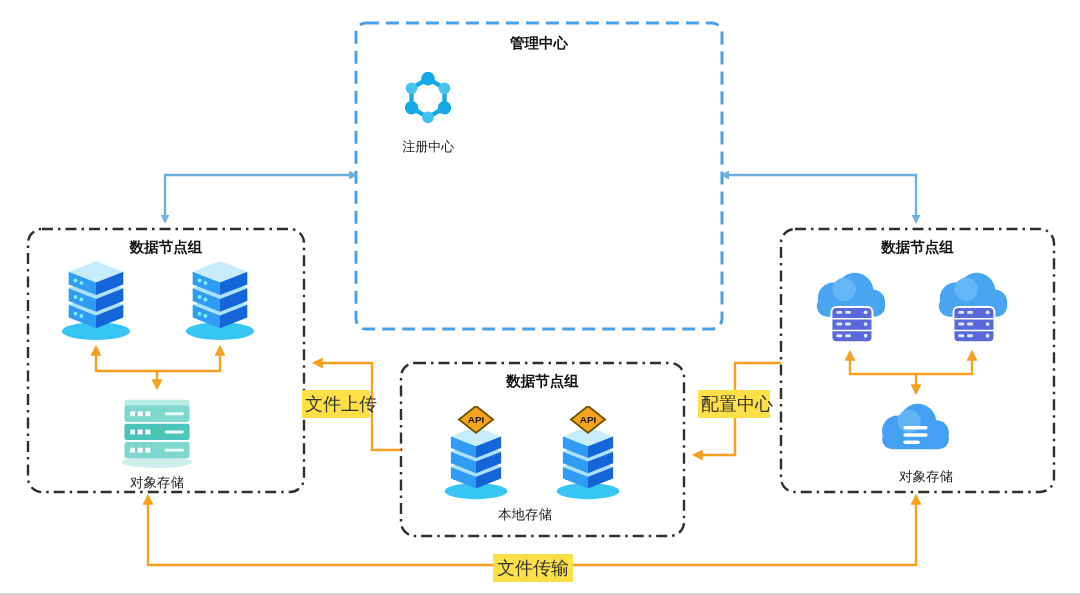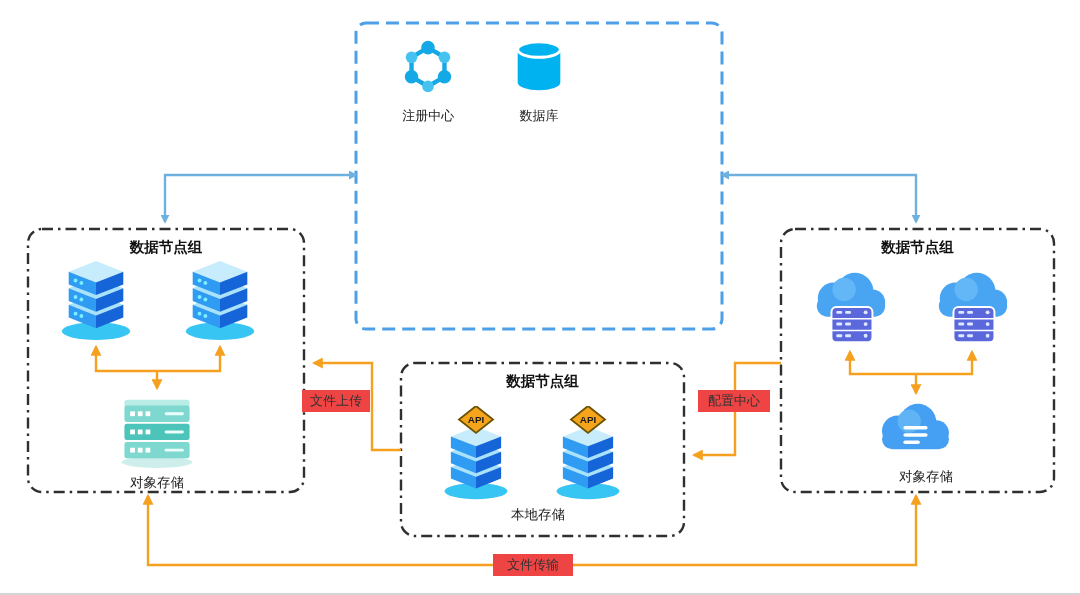--- a/index.html
+++ b/index.html
@@ -8,21 +8,21 @@
   .wires { position:absolute; left:0; top:0; z-index:1; }
   .group { position:absolute; z-index:2; }
   .box-title { font-weight:bold; font-size:14.5px; color:#111; text-align:center; }
   .mgmt-grid { display:grid; grid-template-columns:repeat(3,1fr); row-gap:34px; padding:14px 18px 0 18px; }
   .tile { display:flex; flex-direction:column; align-items:center; }
   .tile svg { display:block; }
   .tlabel { font-size:13px; color:#222; margin-top:9px; white-space:nowrap; }
   .node { position:absolute; }
   .node svg { display:block; }
   .node-label { position:absolute; font-size:13.5px; color:#222; text-align:center; z-index:2; white-space:nowrap; }
-  .flow-label { position:absolute; z-index:3; background:#ef4444; font-size:13px; color:#333; text-align:center; padding:2px 3px; white-space:nowrap; }
+  .flow-label { position:absolute; z-index:3; background:#fde047; font-size:18px; color:#333; text-align:center; padding:2px 3px; white-space:nowrap; }
   .page-edge { position:absolute; left:0; right:0; bottom:0; height:2px; background:#d5d5d5; z-index:4; }
 </style>
 </head>
 <body>
 
 <div class="canvas">
 
   <svg class="wires" width="1080" height="595" viewBox="0 0 1080 595">
     <defs>
       <marker id="ab" viewBox="0 0 10 10" markerWidth="9" markerHeight="9" refX="8" refY="5" orient="auto-start-reverse" markerUnits="userSpaceOnUse">
@@ -46,48 +46,40 @@
     <path d="M916 496 V565 H148 V496" fill="none" stroke="#f5a01e" stroke-width="2.4" marker-start="url(#ao)" marker-end="url(#ao)"></path>
 
     <path d="M96 347 V371 H220 V347" fill="none" stroke="#f5a01e" stroke-width="2.4" marker-start="url(#ao)" marker-end="url(#ao)"></path>
     <path d="M157 371 V388" fill="none" stroke="#f5a01e" stroke-width="2.4" marker-end="url(#ao)"></path>
 
     <path d="M850 352 V374 H972 V352" fill="none" stroke="#f5a01e" stroke-width="2.4" marker-start="url(#ao)" marker-end="url(#ao)"></path>
     <path d="M916 374 V393" fill="none" stroke="#f5a01e" stroke-width="2.4" marker-end="url(#ao)"></path>
   </svg>
 
   <div class="group" style="left:355px; top:22px; width:368px; height:308px;">
+    <div class="box-title" style="margin-top:12px;">管理中心</div>
     <div class="mgmt-grid">
 
       <div class="tile">
         <span>
           <svg viewBox="0 0 64 64" width="62" height="62">
             <path d="M32 12 L15 22 V42 L32 52 L49 42 V22 Z" fill="none" stroke="#14a9e6" stroke-width="4.5"></path>
             <circle cx="32" cy="12" r="7" fill="#14a9e6"></circle>
             <circle cx="15" cy="22" r="6" fill="#45c2f0"></circle>
             <circle cx="15" cy="42" r="7" fill="#14a9e6"></circle>
             <circle cx="32" cy="52" r="6" fill="#45c2f0"></circle>
             <circle cx="49" cy="42" r="7" fill="#14a9e6"></circle>
             <circle cx="49" cy="22" r="6" fill="#45c2f0"></circle>
           </svg>
         </span>
         <span class="tlabel">注册中心</span>
       </div>
 
 
 
-      <div class="tile">
-        <span>
-          <svg viewBox="0 0 64 64" width="62" height="62">
-            <path d="M10 14 V48 a22 8 0 0 0 44 0 V14 Z" fill="#00b2f0"></path>
-            <ellipse cx="32" cy="14" rx="22" ry="8" fill="#00b2f0" stroke="#ffffff" stroke-width="3"></ellipse>
-          </svg>
-        </span>
-        <span class="tlabel">数据库</span>
-      </div>
 
 
 
     </div>
   </div>
 
   <div class="group" style="left:27px; top:228px; width:278px; height:265px;">
     <div class="box-title" style="margin-top:10px;">数据节点组</div>
 
     <div class="node" style="left:30px; top:28px;">
@@ -195,21 +187,21 @@
           <polygon points="40,44 68,33 68,46 40,57" fill="#1565d8"></polygon>
           <polygon points="40,5 68,16 40,27 12,16" fill="#c7edfc"></polygon>
           <polygon points="12,16 40,27 40,40 12,29" fill="#2f9bf2"></polygon>
           <polygon points="40,27 68,16 68,29 40,40" fill="#1565d8"></polygon>
         </g>
         <polygon points="40,0 59,15 40,30 21,15" fill="#f7a41d" stroke="#6b5200" stroke-width="2"></polygon>
         <text x="40" y="19" text-anchor="middle" font-size="11" font-weight="bold" fill="#1a1a1a">API</text>
       </svg>
     </div>
 
-    <div class="node-label" style="left:78px; top:144px; width:120px;font-family:Liberation Serif, serif;">本地存储</div>
+    <div class="node-label" style="left:65px; top:144px; width:120px;font-family:Liberation Serif, serif;">本地存储</div>
   </div>
 
   <div class="group" style="left:780px; top:228px; width:275px; height:265px;">
     <div class="box-title" style="margin-top:10px;">数据节点组</div>
 
     <div class="node" style="left:27px; top:38px;">
       <svg viewBox="0 0 88 84" width="86" height="82">
         <g fill="#49a5f2">
           <circle cx="27" cy="33" r="16"></circle>
           <circle cx="49" cy="26" r="19"></circle>

